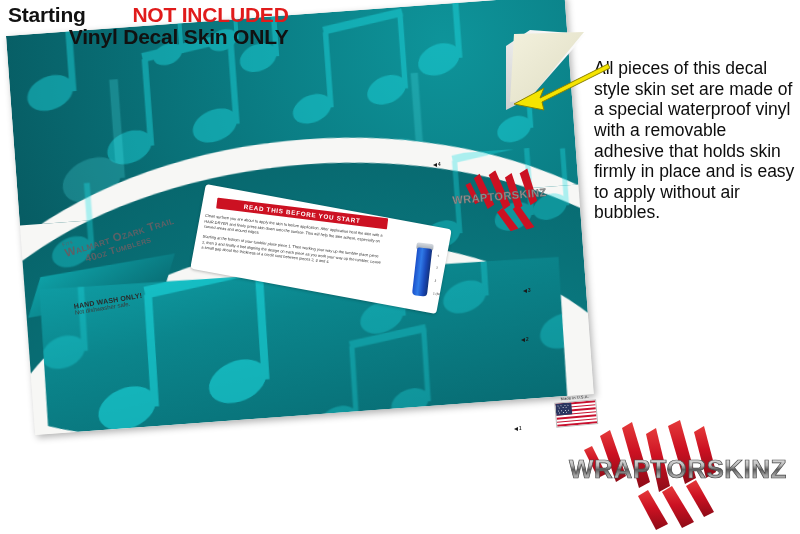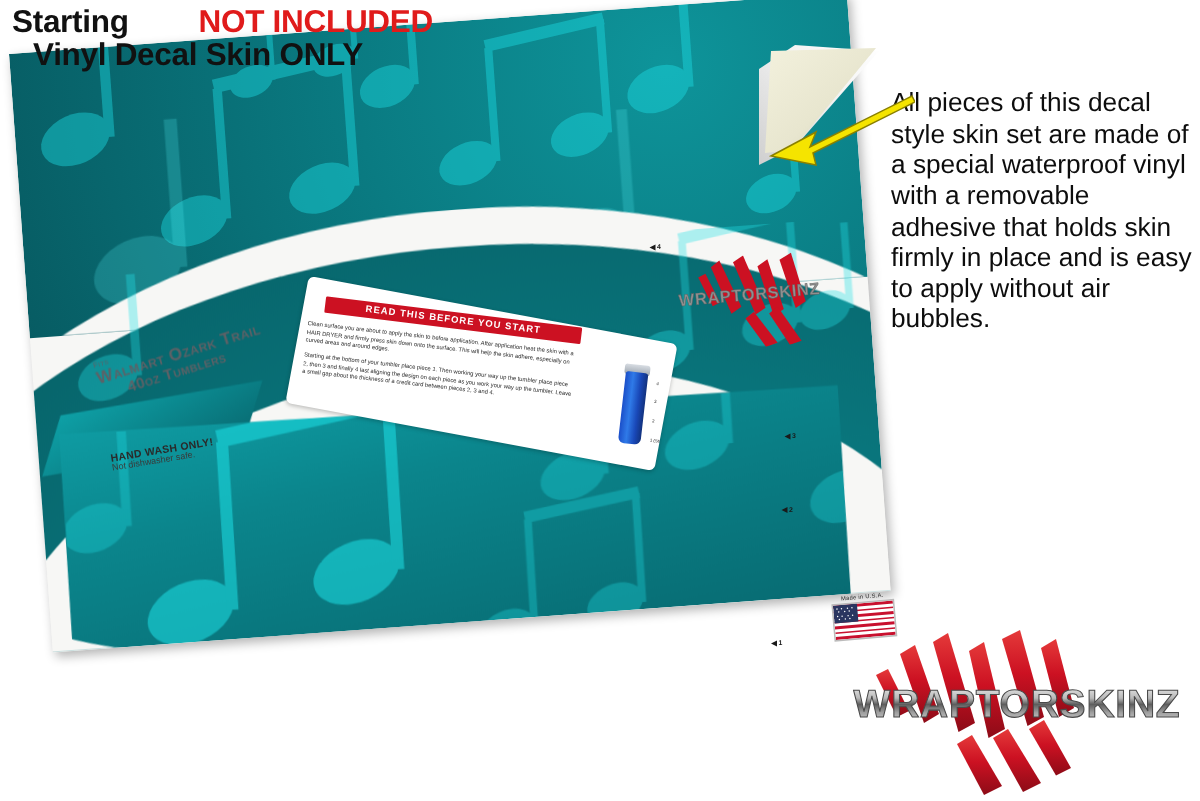--- a/index.html
+++ b/index.html
@@ -8,21 +8,21 @@
     background:#ffffff;
     font-family:"Liberation Sans", sans-serif;
     position:relative;
   }
   #stage{position:absolute;inset:0;width:800px;height:534px;overflow:hidden;background:#fff;}
 
   
   .hdr{position:absolute;left:8px;top:4px;z-index:60;}
   .hdr .l1{font-size:21px;font-weight:700;color:#111;letter-spacing:-.2px;line-height:1.05;white-space:nowrap;}
   .hdr .l1 .red{color:#e01b1b;padding-left:41px;}
-  .hdr .l2{font-size:21px;font-weight:700;color:#111;letter-spacing:-.2px;line-height:1.05;margin-left:14px;white-space:nowrap;}
+  .hdr .l2{font-size:21px;font-weight:700;color:#111;letter-spacing:-.2px;line-height:1.05;margin-left:14px;white-space:nowrap;text-align:right;}
 
   
   .right-note{
     position:absolute;left:594px;top:58px;width:206px;z-index:60;
     font-size:17.5px;line-height:1.18;color:#0d0d0d;font-weight:400;
   }
 
   
   .arrow{position:absolute;left:500px;top:58px;width:110px;height:60px;z-index:61;}
 

